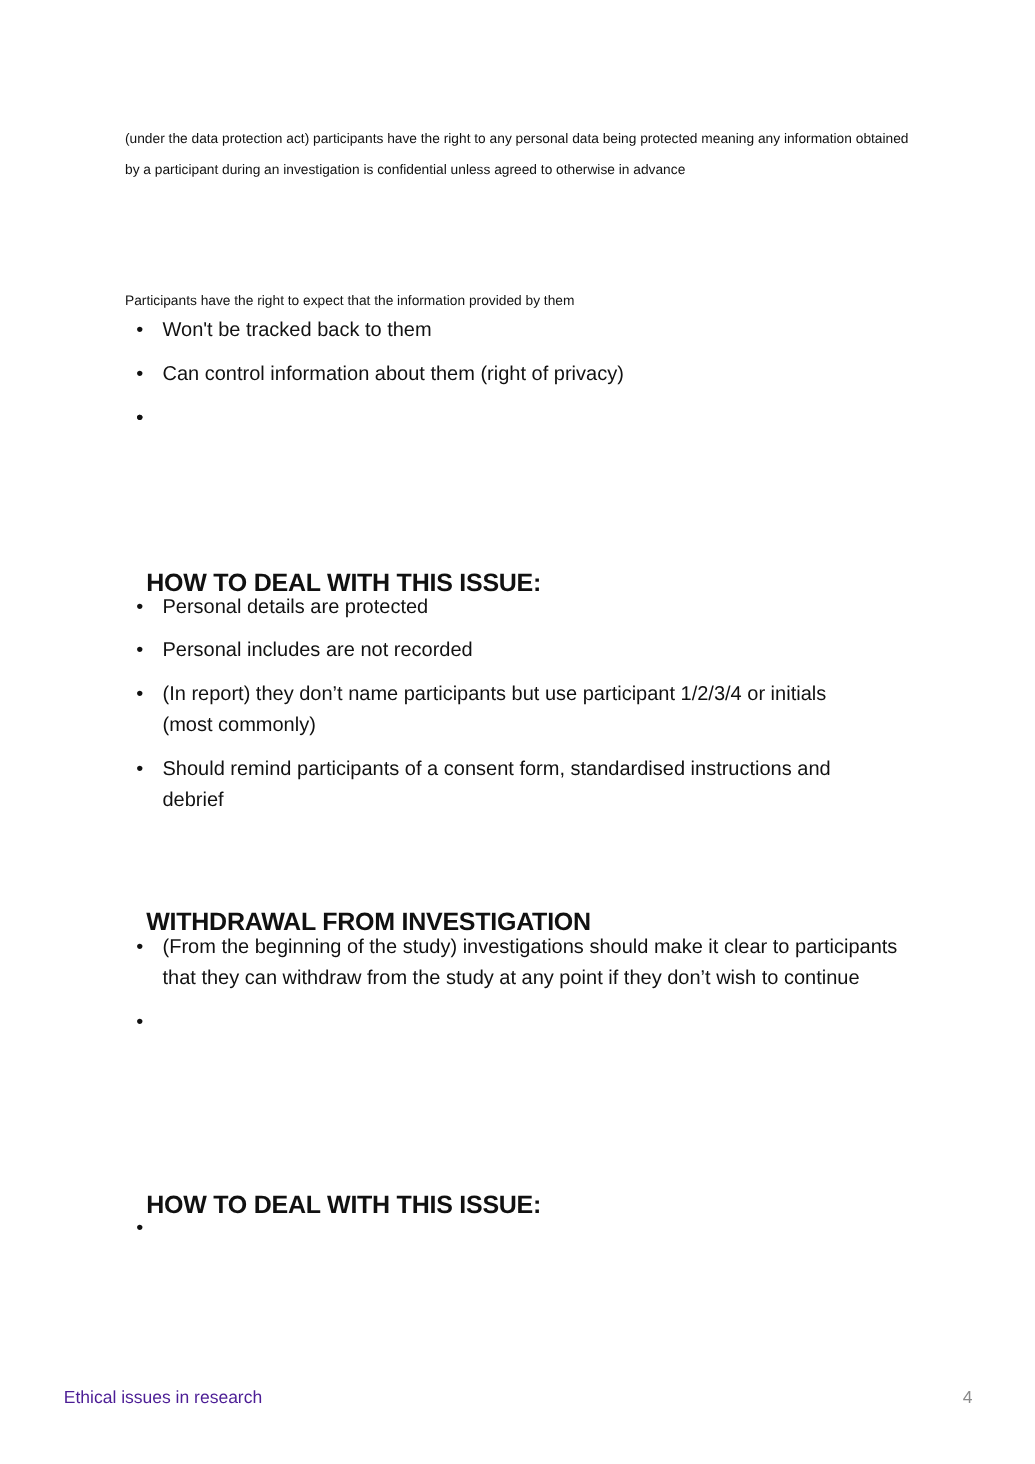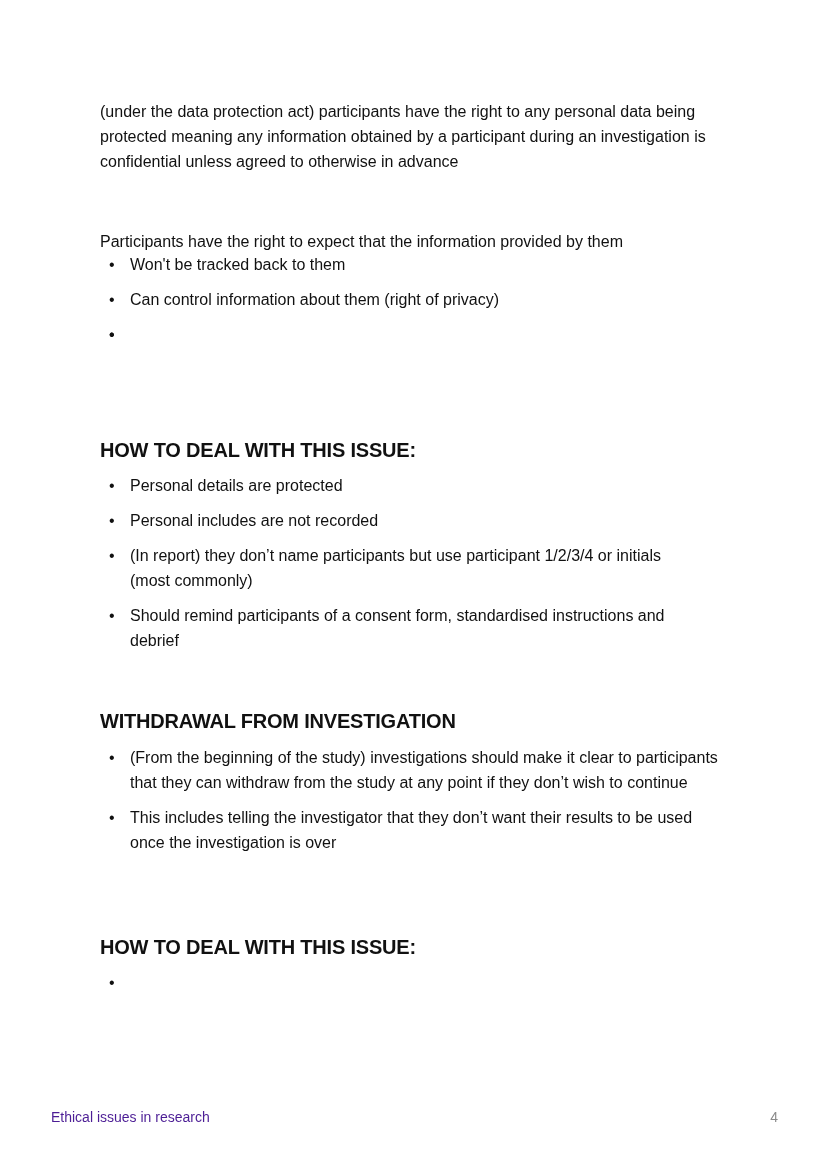--- a/index.html
+++ b/index.html
@@ -1,20 +1,20 @@
 <!DOCTYPE html>
 <html><head>
   <meta charset="utf-8">
   <style>
     html, body { margin: 0; padding: 0; background: #ffffff; }
     body { width: 828px; height: 1171px; position: relative; overflow: hidden;
       font-family: "Liberation Sans", sans-serif; color: #111111; }
     .page { position: absolute; left: 100px; top: 0; width: 630px; }
-    .para { position: absolute; left: 0; width: 630px; font-size: 16px; line-height: 25px; margin: 0; }
-    .heading { position: absolute; left: 0; font-size: 20px; font-weight: bold; margin: 0; letter-spacing: -0.2px; }
+    .para { position: absolute; left: 0; width: 630px; font-size: 11px; line-height: 25px; margin: 0; }
+    .heading { position: absolute; left: 0; font-size: 20px; font-weight: bold; margin: 17px; letter-spacing: -0.2px; }
     ul.blist { position: absolute; left: 0; width: 630px; list-style: none; margin: 0; padding: 0; }
     ul.blist li { position: relative; padding-left: 30px; font-size: 16px; line-height: 25px; margin-bottom: 10px; }
     ul.blist li .bullet { position: absolute; left: 9px; top: 0; font-size: 16px; }
     .footer-title { position: absolute; left: 51px; top: 1109px; font-size: 14px; color: #4c1d95; }
     .footer-page { position: absolute; right: 50px; top: 1109px; font-size: 14px; color: #8a8a8a; }
   </style>
 </head>
 <body>
 
 <div class="page">
@@ -36,21 +36,21 @@
     <li><span class="bullet">•</span><span>Personal details are protected</span></li>
     <li><span class="bullet">•</span><span>Personal includes are not recorded</span></li>
     <li style="width:570px;"><span class="bullet">•</span><span>(In report) they don’t name participants but use participant 1/2/3/4 or initials (most commonly)</span></li>
     <li style="width:570px;"><span class="bullet">•</span><span>Should remind participants of a consent form, standardised instructions and debrief</span></li>
   </ul>
 
   <h2 class="heading" style="top:710px;text-align:center;">WITHDRAWAL FROM INVESTIGATION</h2>
 
   <ul class="blist" style="top:745px;">
     <li><span class="bullet">•</span><span>(From the beginning of the study) investigations should make it clear to participants that they can withdraw from the study at any point if they don’t wish to continue</span></li>
-    <li><span class="bullet">•</span><span>This includes telling the investigator that they don’t want their results to be used once the investigation is over</span></li>
+    <li><span class="bullet">•</span></li>
   </ul>
 
   <h2 class="heading" style="top:936px;">HOW TO DEAL WITH THIS ISSUE:</h2>
 
   <ul class="blist" style="top:970px;">
     <li style="width:600px;"><span class="bullet">•</span></li>
   </ul>
 
 </div>
 

